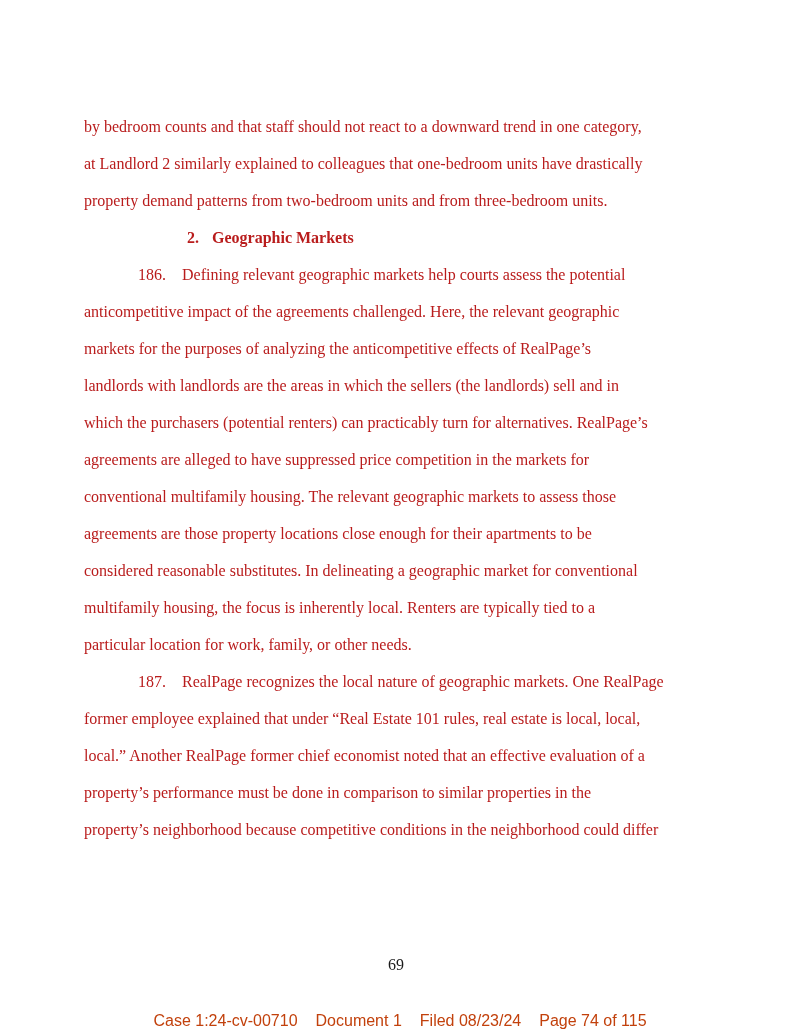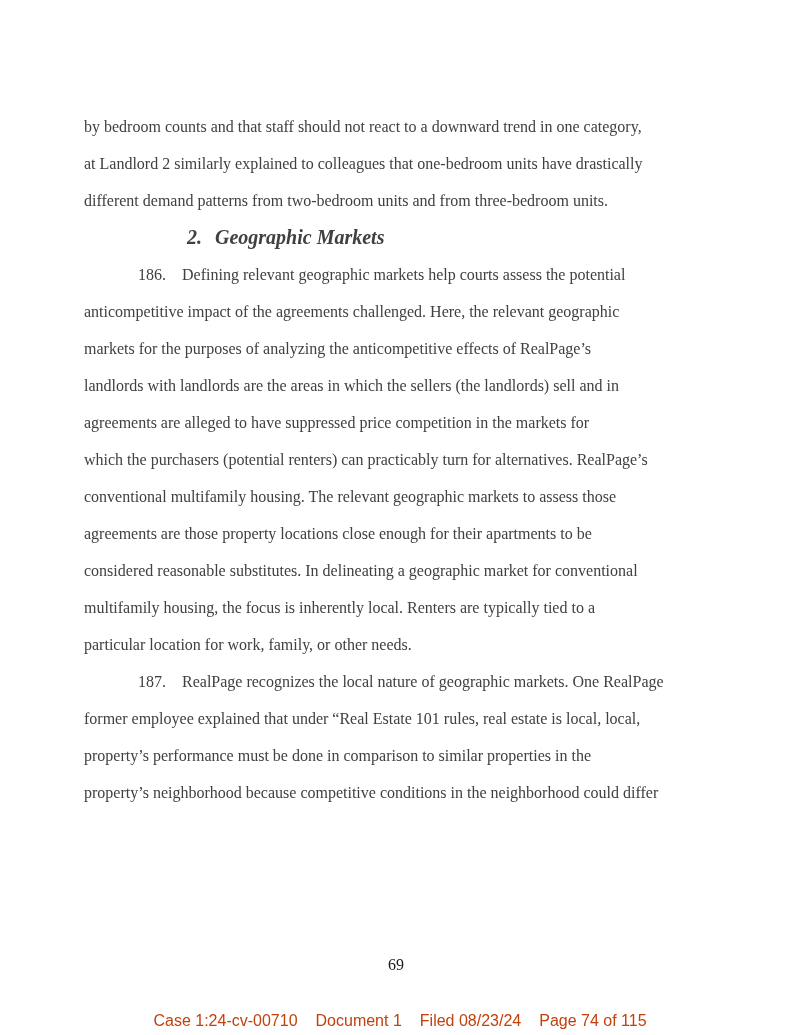--- a/index.html
+++ b/index.html
@@ -26,26 +26,25 @@
     white-space: pre;
     font-size: 16px;
     line-height: 37px;
     height: 37px;
   }
   .line.first-indented {
     padding-left: 54px;
   }
   .heading-line {
     white-space: pre;
-    font-size: 20px;
+    font-size: 16px;
     line-height: 37px;
     height: 37px;
     padding-left: 103px;
     font-weight: bold;
-    font-style: italic;
   }
   .heading-number {
     margin-right: 13px;
   }
   .page-number {
     position: absolute;
     top: 956px;
     left: 0;
     width: 792px;
     text-align: center;
@@ -65,38 +64,39 @@
   }
   .court-stamp span {
     white-space: pre;
   }
 </style>
 </head>
 <body>
 
 <div class="page">
 
-  <div class="content" id="doc-content" style="color: #404040;">
+  <div class="content" id="doc-content" style="color: #b91c1c;">
       <div class="line">by bedroom counts and that staff should not react to a downward trend in one category,</div>
       <div class="line">at Landlord 2 similarly explained to colleagues that one-bedroom units have drastically</div>
-      <div class="line">different demand patterns from two-bedroom units and from three-bedroom units.</div>
+      <div class="line">property demand patterns from two-bedroom units and from three-bedroom units.</div>
       <div class="heading-line"><span class="heading-number">2.</span><span>Geographic Markets</span></div>
       <div class="line first-indented">186.    Defining relevant geographic markets help courts assess the potential</div>
       <div class="line">anticompetitive impact of the agreements challenged. Here, the relevant geographic</div>
       <div class="line">markets for the purposes of analyzing the anticompetitive effects of RealPage’s</div>
       <div class="line">landlords with landlords are the areas in which the sellers (the landlords) sell and in</div>
+      <div class="line">which the purchasers (potential renters) can practicably turn for alternatives. RealPage’s</div>
       <div class="line">agreements are alleged to have suppressed price competition in the markets for</div>
-      <div class="line">which the purchasers (potential renters) can practicably turn for alternatives. RealPage’s</div>
       <div class="line">conventional multifamily housing. The relevant geographic markets to assess those</div>
       <div class="line">agreements are those property locations close enough for their apartments to be</div>
       <div class="line">considered reasonable substitutes. In delineating a geographic market for conventional</div>
       <div class="line">multifamily housing, the focus is inherently local. Renters are typically tied to a</div>
       <div class="line">particular location for work, family, or other needs.</div>
       <div class="line first-indented">187.    RealPage recognizes the local nature of geographic markets. One RealPage</div>
       <div class="line">former employee explained that under “Real Estate 101 rules, real estate is local, local,</div>
+      <div class="line">local.” Another RealPage former chief economist noted that an effective evaluation of a</div>
       <div class="line">property’s performance must be done in comparison to similar properties in the</div>
       <div class="line">property’s neighborhood because competitive conditions in the neighborhood could differ</div>
     </div>
 
   <div class="page-number">69</div>
 
   <div class="court-stamp" id="court-stamp" style="color: #c2410c;">
       <span>Case 1:24-cv-00710</span>
       <span>Document 1</span>
       <span>Filed 08/23/24</span>

